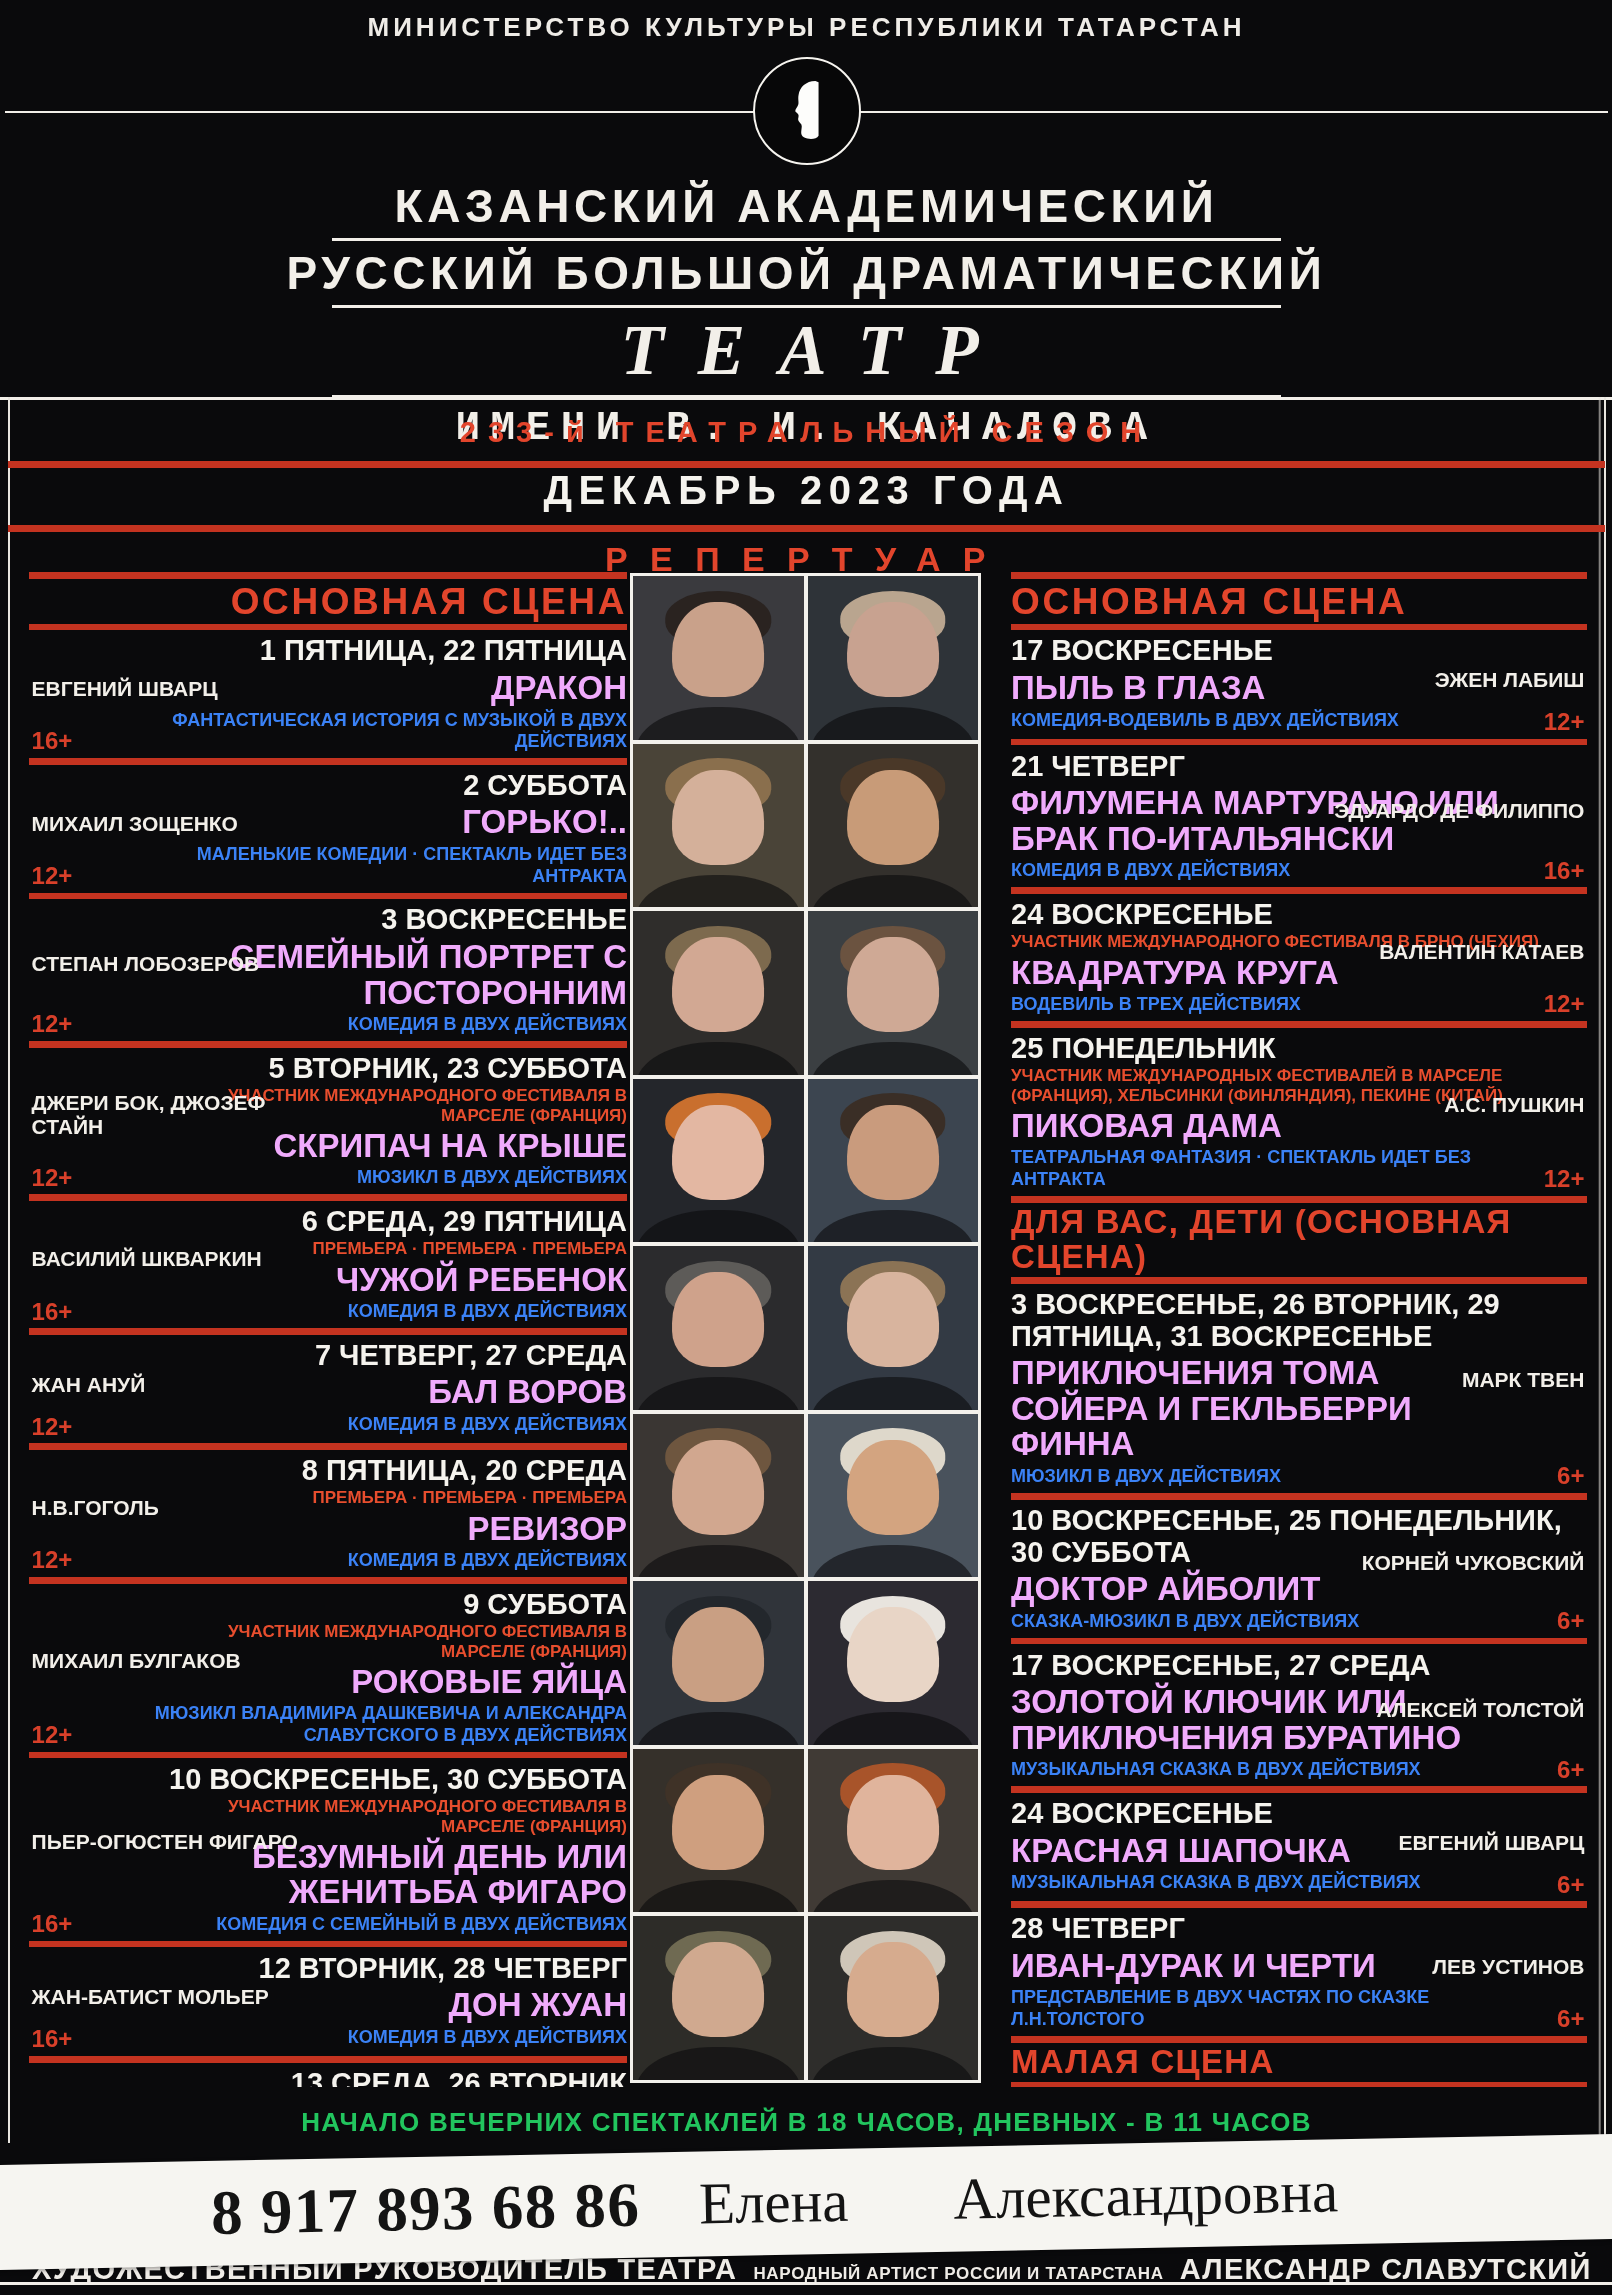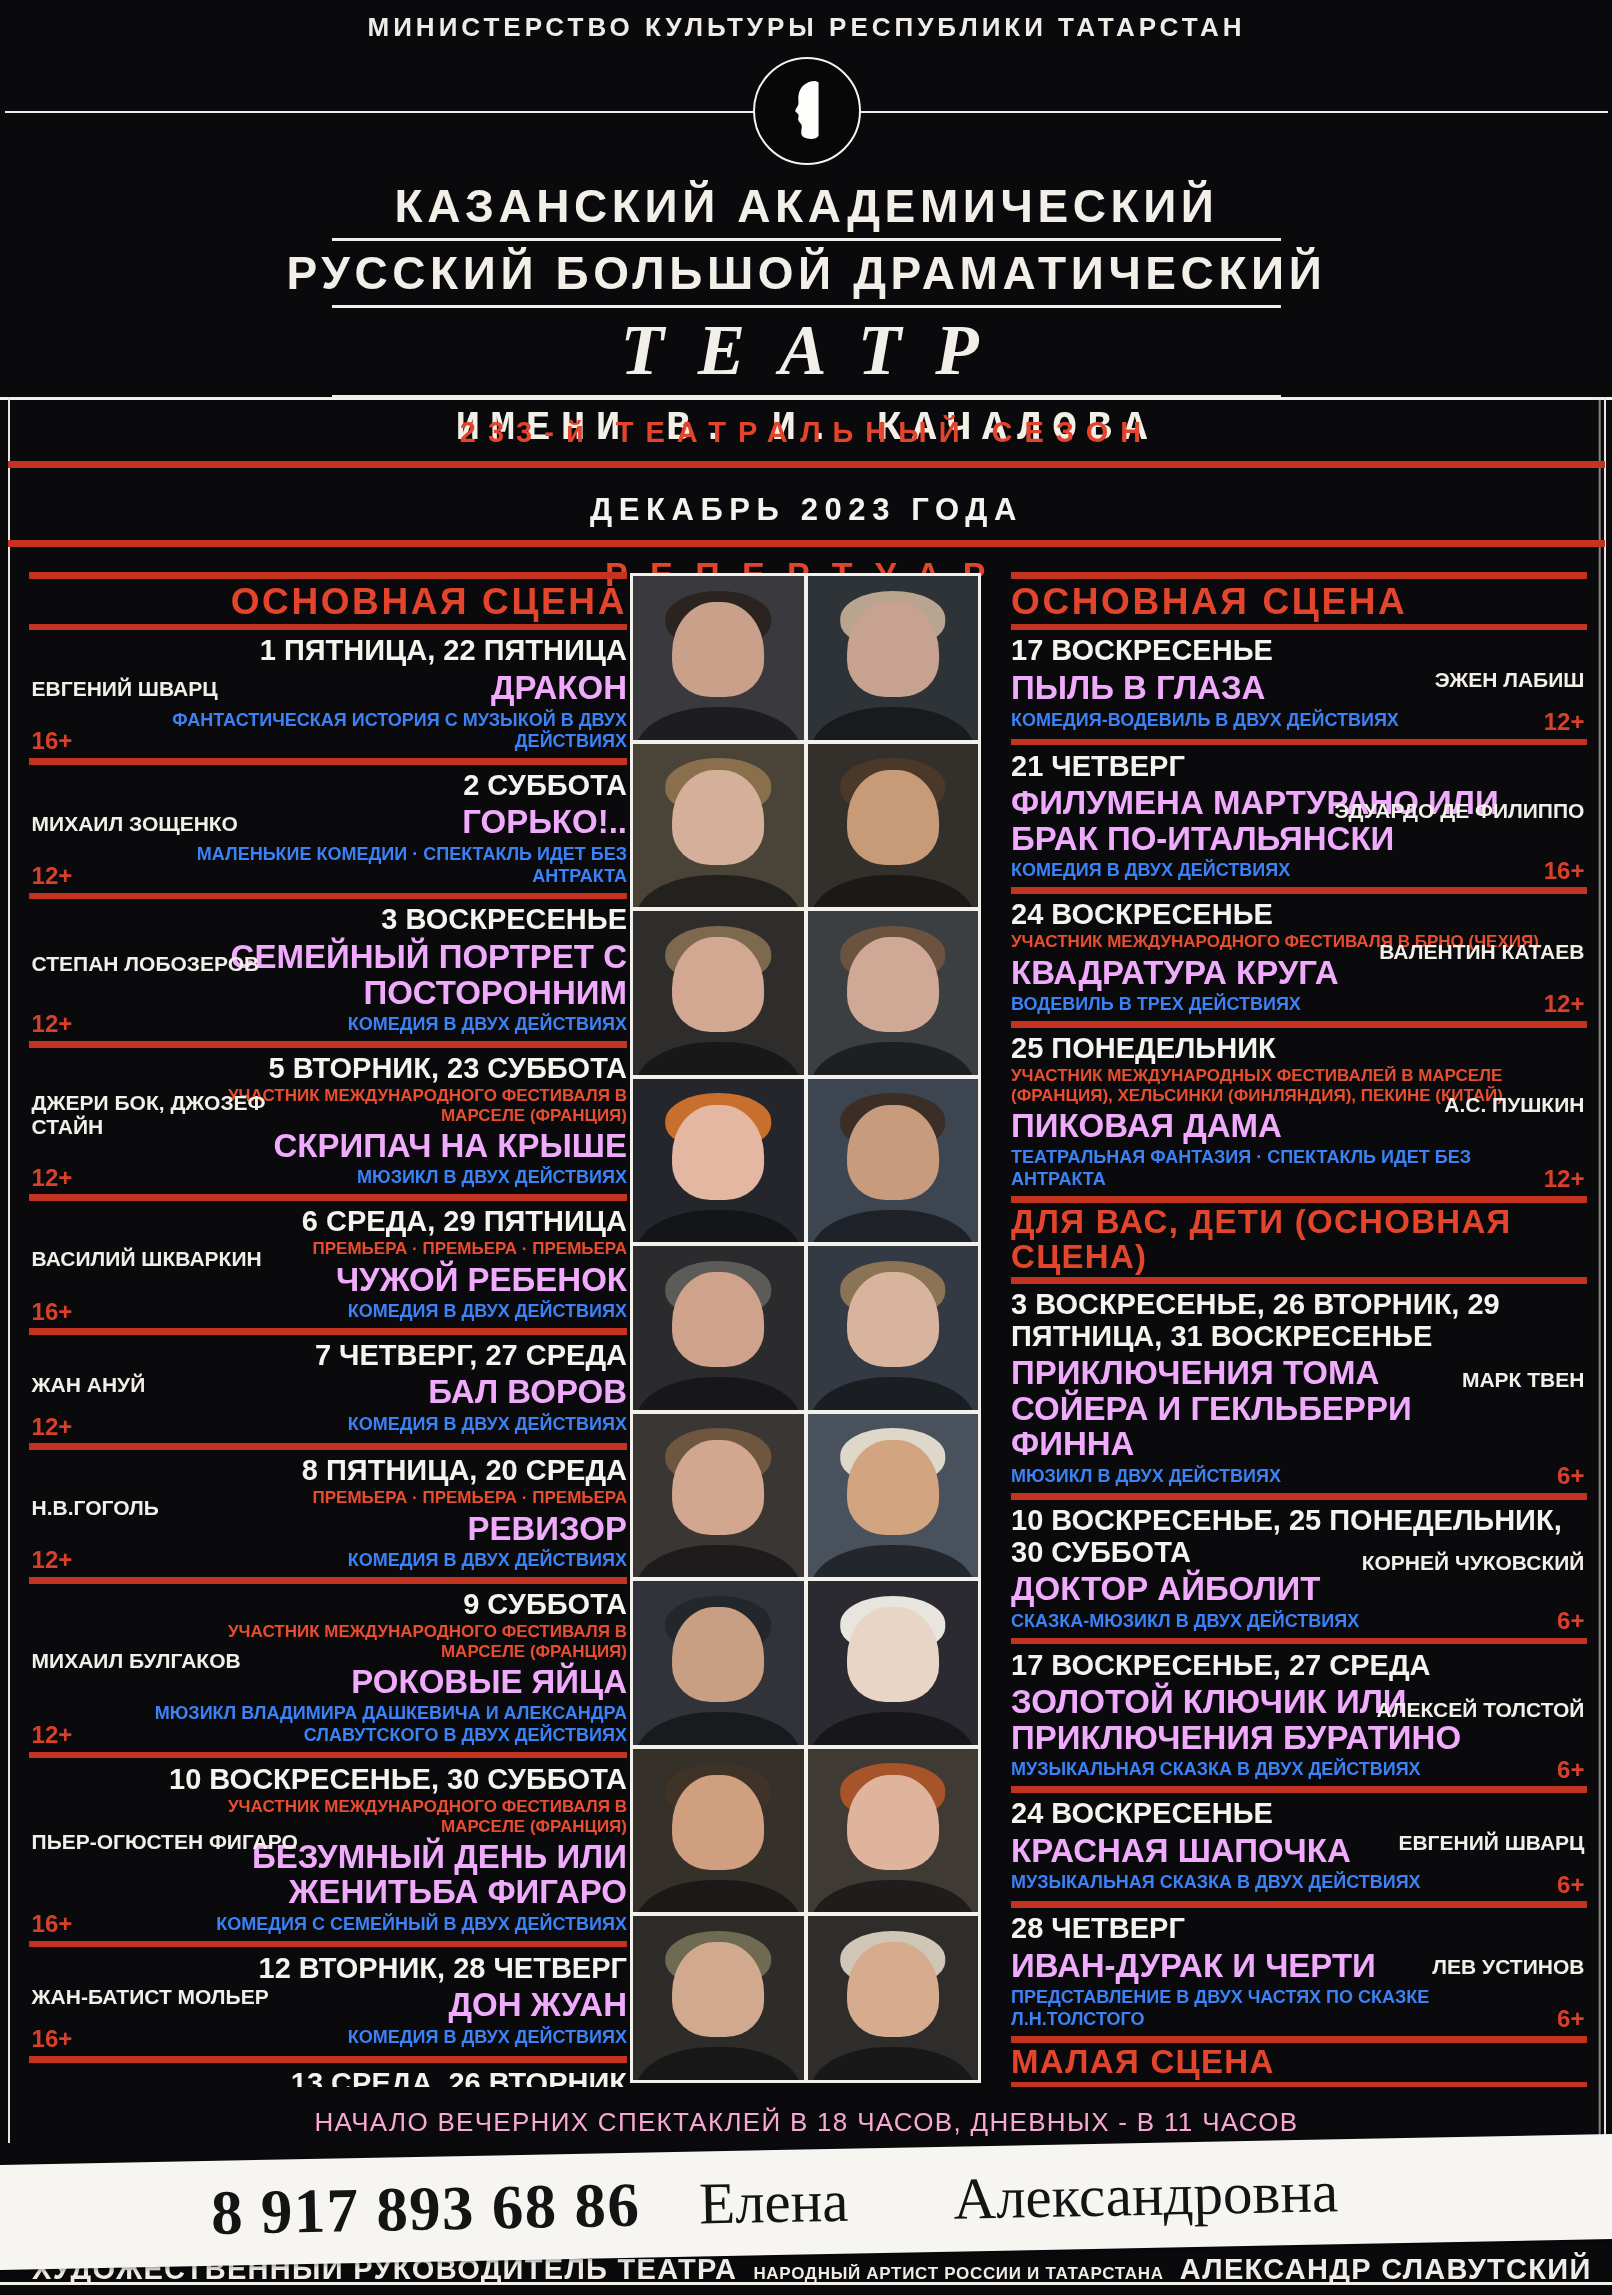--- a/index.html
+++ b/index.html
@@ -19,21 +19,21 @@
   .theatr{font-family:"Liberation Serif",serif;font-style:italic;font-weight:bold;
           font-size:71px;letter-spacing:34px;line-height:1.0;margin-top:6.6px;text-indent:20px;}
   .t4{font-size:41px;font-weight:bold;letter-spacing:10.5px;margin-top:8px;font-family:Liberation Mono, monospace;}
   .full-line{position:absolute;top:397px;left:0;right:0;height:2.6px;background:#f2efe9;}
   .frame-l,.frame-r{position:absolute;top:397px;bottom:152px;width:2px;background:#e9e6e0;}
   .frame-l{left:8px;} .frame-r{right:6.6px;box-shadow:-5.3px 0 0 rgba(233,230,224,.55);}
   
   .mid{position:absolute;top:403px;left:8px;right:8px;text-align:center;}
   .season{margin-top:13px;font-size:29px;font-weight:bold;letter-spacing:12px;color:#e2452c;}
   .redbar{height:7.2px;background:#c43320;margin-top:12px;}
-  .month{margin-top:24px;font-size:31px;font-weight:bold;letter-spacing:6.6px;color:#f5f3ee;}
+  .month{margin-top:0;font-size:40px;font-weight:bold;letter-spacing:6.6px;color:#f5f3ee;}
   .repertoire{margin-top:8px;font-size:34px;font-weight:bold;letter-spacing:22.4px;color:#e2452c;}
   
   .col{position:absolute;top:572px;height:1515px;display:flex;flex-direction:column;
        justify-content:space-between;overflow:hidden;}
   .lcol{left:29px;width:598px;}
   .rcol{left:1011px;width:576px;}
   .rule{height:6.6px;background:#c43320;flex:0 0 auto;}
   .col-hdr{font-size:37px;font-weight:bold;letter-spacing:2.6px;color:#e2452c;line-height:1.0;padding:4px 0;}
   .lcol .col-hdr{text-align:right;}
   .rcol .col-hdr,.sect-hdr{text-align:left;}
@@ -61,21 +61,21 @@
           grid-auto-rows:1fr;gap:4px;}
   .cell{position:relative;overflow:hidden;background:var(--bg,#333);}
   .cell .hair{position:absolute;left:50%;top:9%;width:62%;height:34%;transform:translateX(-50%);
               background:var(--hair,#222);border-radius:50% 50% 44% 44%;}
   .cell .head{position:absolute;left:50%;top:16%;width:54%;height:58%;transform:translateX(-50%);
               background:var(--skin,#c9a);border-radius:46% 46% 42% 42%/54% 54% 38% 38%;}
   .cell .torso{position:absolute;left:50%;bottom:-6%;width:96%;height:26%;transform:translateX(-50%);
                background:rgba(10,10,12,.6);border-radius:48% 48% 0 0/100% 100% 0 0;}
   
   .showtimes{position:absolute;top:2107px;left:0;right:0;text-align:center;
-             font-size:26px;font-weight:normal;letter-spacing:1.3px;color:#f9a8d4;}
+             font-size:26px;font-weight:bold;letter-spacing:1.3px;color:#22c55e;}
   .sticker{position:absolute;top:2149px;left:-26px;width:1713px;height:105px;background:#f6f5f1;
            transform:rotate(-1.1deg);z-index:5;display:flex;align-items:center;
            font-family:"Liberation Serif",serif;color:#141414;box-shadow:0 1.3px 4px rgba(0,0,0,.4);}
   .sticker .phone{margin-left:237px;font-size:63px;font-weight:600;letter-spacing:1.3px;}
   .sticker .n1{margin-left:59px;font-size:59px;}
   .sticker .n2{margin-left:105px;font-size:59px;}
   .strip{position:absolute;top:2253px;left:32px;right:32px;display:flex;align-items:baseline;
          justify-content:space-between;white-space:nowrap;z-index:1;color:#efece7;}
   .strip .big{font-size:29px;font-weight:bold;letter-spacing:1.3px;}
   .strip .small{font-size:17px;font-weight:bold;letter-spacing:0.7px;margin:0 16px;}

